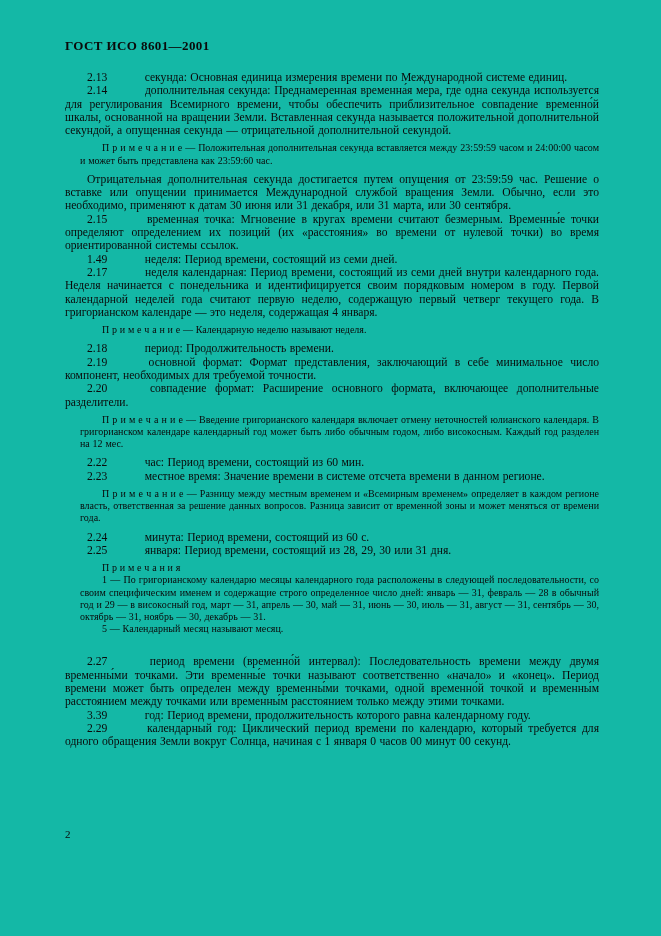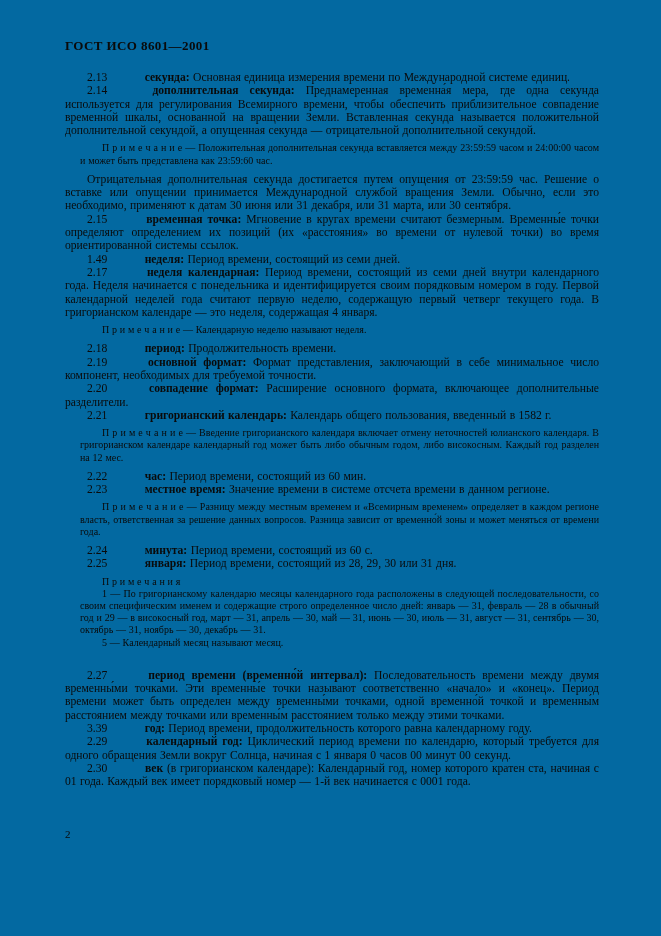--- a/index.html
+++ b/index.html
@@ -2,21 +2,21 @@
 <html lang="ru"><head>
 <meta charset="utf-8">
 <title>ГОСТ ИСО 8601—2001 — стр. 2</title>
 <style>
   html, body { margin: 0; padding: 0; background: #e8e8e8; }
   .page {
     position: relative;
     width: 661px;
     height: 936px;
     margin: 0 auto;
-    background: #0369a1;
+    background: #14b8a6;
     box-sizing: border-box;
     padding: 38px 62px 0 65px;
     font-family: "Liberation Serif", "DejaVu Serif", serif;
     color: #0a0a0a;
     overflow: hidden;
   }
   .doc-header {
     font-weight: bold;
     font-size: 13px;
     letter-spacing: 0.4px;
@@ -24,21 +24,21 @@
   }
   .body-text { margin-top: 17px; }
   .para {
     margin: 0;
     font-size: 11.6px;
     line-height: 13.3px;
     text-align: justify;
     text-indent: 22px;
     word-spacing: 0.5px;
   }
-  .para b { font-weight: bold; padding-left: 34px; }
+  .para b { font-weight: normal; padding-left: 34px; }
   .space-before { margin-top: 20px; }
   .note { margin: 5px 0 6px 15px; }
   .note-line {
     font-size: 10px;
     line-height: 12.2px;
     text-align: justify;
     text-indent: 22px;
     word-spacing: 0.3px;
   }
   .page-number {
@@ -63,36 +63,34 @@
       <p class="para">Отрицательная дополнительная секунда достигается путем опущения от 23:59:59 час. Решение о вставке или опущении принимается Международной службой вращения Земли. Обычно, если это необходимо, применяют к датам 30 июня или 31 декабря, или 31 марта, или 30 сентября.</p>
       <p class="para"><span>2.15 </span><b>временная точка:</b> Мгновение в кругах времени считают безмерным. Временны́е точки определяют определением их позиций (их «расстояния» во времени от нулевой точки) во время ориентированной системы ссылок.</p>
       <p class="para"><span>1.49 </span><b>неделя:</b> Период времени, состоящий из семи дней.</p>
       <p class="para"><span>2.17 </span><b>неделя календарная:</b> Период времени, состоящий из семи дней внутри календарного года. Неделя начинается с понедельника и идентифицируется своим порядковым номером в году. Первой календарной неделей года считают первую неделю, содержащую первый четверг текущего года. В григорианском календаре — это неделя, содержащая 4 января.</p>
       <div class="note">
         <div class="note-line">П р и м е ч а н и е — Календарную неделю называют неделя.</div>
       </div>
       <p class="para"><span>2.18 </span><b>период:</b> Продолжительность времени.</p>
       <p class="para"><span>2.19 </span><b>основной формат:</b> Формат представления, заключающий в себе минимальное число компонент, необходимых для требуемой точности.</p>
       <p class="para"><span>2.20 </span><b>совпадение формат:</b> Расширение основного формата, включающее дополнительные разделители.</p>
-      <p class="para"><span>2.21 </span><b>григорианский календарь:</b> Календарь общего пользования, введенный в 1582 г.</p>
       <div class="note">
         <div class="note-line">П р и м е ч а н и е — Введение григорианского календаря включает отмену неточностей юлианского календаря. В григорианском календаре календарный год может быть либо обычным годом, либо високосным. Каждый год разделен на 12 мес.</div>
       </div>
       <p class="para"><span>2.22 </span><b>час:</b> Период времени, состоящий из 60 мин.</p>
       <p class="para"><span>2.23 </span><b>местное время:</b> Значение времени в системе отсчета времени в данном регионе.</p>
       <div class="note">
         <div class="note-line">П р и м е ч а н и е — Разницу между местным временем и «Всемирным временем» определяет в каждом регионе власть, ответственная за решение данных вопросов. Разница зависит от временно́й зоны и может меняться от времени года.</div>
       </div>
       <p class="para"><span>2.24 </span><b>минута:</b> Период времени, состоящий из 60 с.</p>
       <p class="para"><span>2.25 </span><b>января:</b> Период времени, состоящий из 28, 29, 30 или 31 дня.</p>
       <div class="note">
         <div class="note-line">П р и м е ч а н и я</div>
         <div class="note-line">1 — По григорианскому календарю месяцы календарного года расположены в следующей последовательности, со своим специфическим именем и содержащие строго определенное число дней: январь — 31, февраль — 28 в обычный год и 29 — в високосный год, март — 31, апрель — 30, май — 31, июнь — 30, июль — 31, август — 31, сентябрь — 30, октябрь — 31, ноябрь — 30, декабрь — 31.</div>
         <div class="note-line">5 — Календарный месяц называют месяц.</div>
       </div>
       <p class="para space-before"><span>2.27 </span><b>период времени (временно́й интервал):</b> Последовательность времени между двумя временны́ми точками. Эти временны́е точки называют соответственно «начало» и «конец». Период времени может быть определен между временны́ми точками, одной временно́й точкой и временны́м расстоянием между точками или временны́м расстоянием только между этими точками.</p>
       <p class="para"><span>3.39 </span><b>год:</b> Период времени, продолжительность которого равна календарному году.</p>
       <p class="para"><span>2.29 </span><b>календарный год:</b> Циклический период времени по календарю, который требуется для одного обращения Земли вокруг Солнца, начиная с 1 января 0 часов 00 минут 00 секунд.</p>
-      <p class="para"><span>2.30 </span><b>век</b> (в григорианском календаре): Календарный год, номер которого кратен ста, начиная с 01 года. Каждый век имеет порядковый номер — 1-й век начинается с 0001 года.</p>
     </div>
 
   <div class="page-number">2</div>
 </div>
 
 </body></html>

